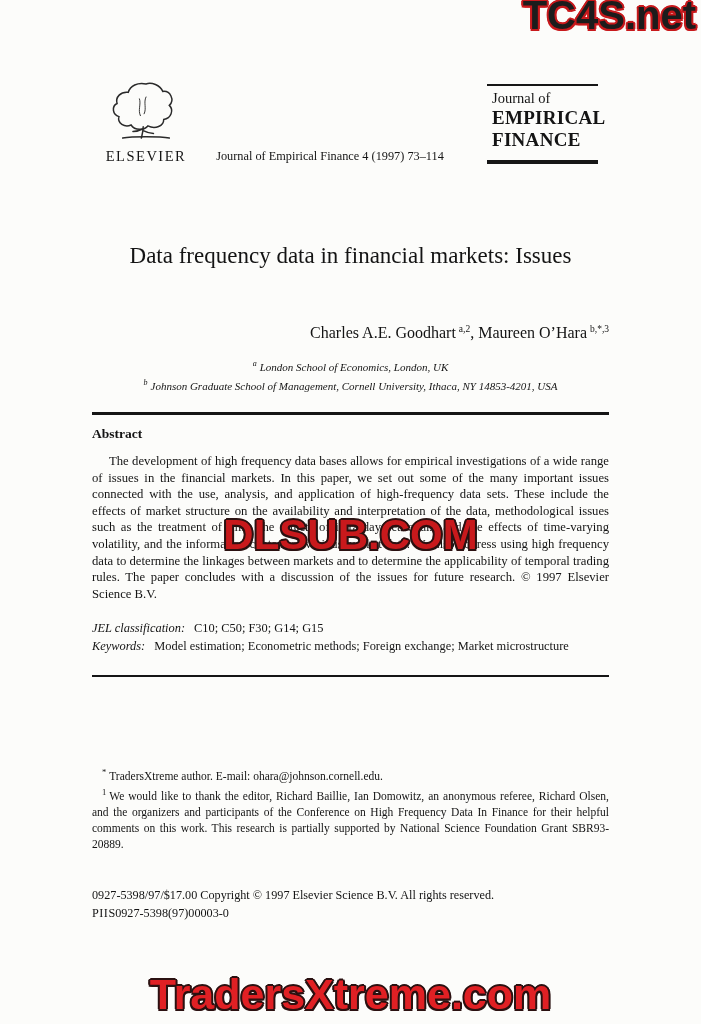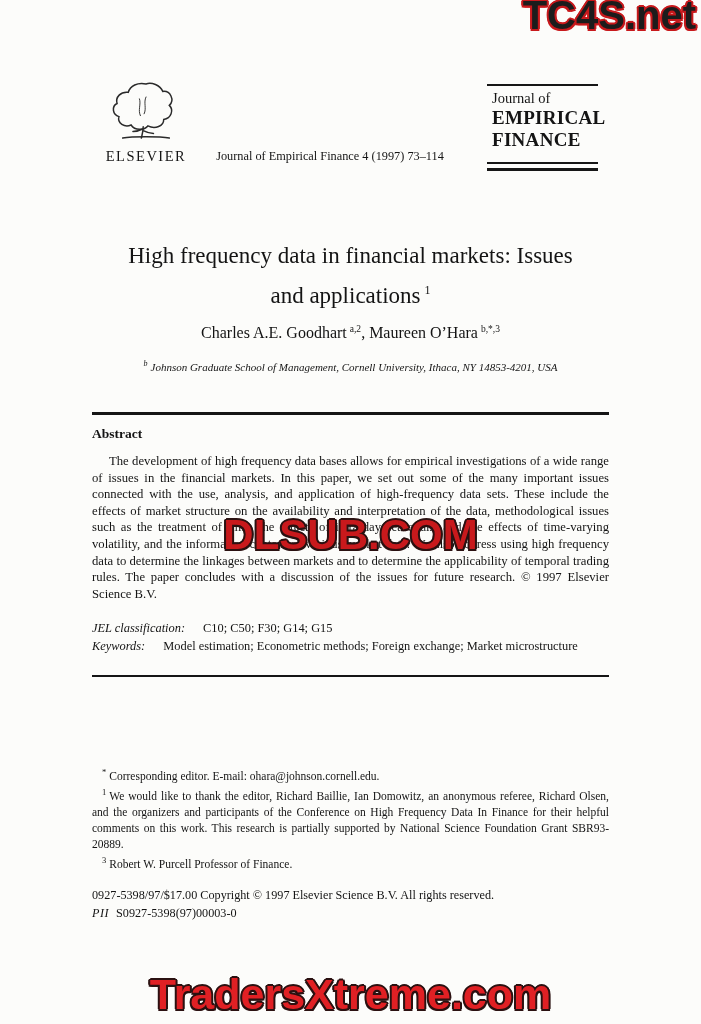--- a/index.html
+++ b/index.html
@@ -54,49 +54,49 @@
   }
 
   
   .publisher { left: 99px; top: 80px; width: 94px; text-align: center; }
   .publisher-name { font-size: 14.5px; letter-spacing: 1.5px; margin-top: 2px; }
   .citation { left: 180px; top: 149px; width: 300px; text-align: center; font-size: 12.3px; }
   .journal-box {
     left: 487px; top: 84px; width: 111px;
     border-top: 2.5px solid #161616;
     border-bottom: 3px solid #161616;
-    padding: 3px 0 17px 5px;
+    padding: 3px 0 9px 5px;
   }
   .jb-line1 { font-size: 14.5px; line-height: 18px; }
   .jb-line2, .jb-line3 { font-size: 19px; font-weight: 700; line-height: 22px; letter-spacing: 0.3px; }
   .jb-thin-rule { left: 487px; top: 162px; width: 111px; height: 1.5px; background: #161616; }
 
   
   .col { left: 92px; width: 517px; }
   .title { top: 238px; text-align: center; font-size: 23px; line-height: 35px; }
   .title sup { font-size: 12px; margin-left: 4px; }
-  .authors { top: 324px; text-align: center; font-size: 16px; }
+  .authors { top: 324px; text-align: right; font-size: 16px; }
   .authors sup { font-size: 9.5px; margin-left: 3px; }
   .affils { top: 356px; text-align: center; font-style: italic; font-size: 11px; line-height: 16px; }
   .affils sup { font-size: 8px; margin-right: 3px; }
   .rule-thick { top: 412px; height: 3px; background: #151515; }
   .rule-thin { top: 675px; height: 2px; background: #151515; }
   .abstract-heading { top: 426px; font-weight: 700; font-size: 13.5px; }
   .abstract-text { top: 453px; font-size: 12.7px; line-height: 16.6px; text-align: justify; text-indent: 17px; }
   .jel-line { top: 621px; font-size: 12.4px; }
   .kw-line { top: 639px; font-size: 12.4px; }
-  .it-label { font-style: italic; margin-right: 18px; }
+  .it-label { font-style: italic; margin-right: 9px; }
 
   .footnotes { top: 764px; font-size: 11.5px; line-height: 16px; }
   .fn { text-indent: 10px; text-align: justify; }
   .fn sup { font-size: 8.5px; margin-right: 3px; }
 
   .footer-line1 { top: 888px; font-size: 12.2px; }
   .footer-line2 { top: 906px; font-size: 12.2px; }
-  .pii-label { font-style: italic; margin-right: 7px; letter-spacing: 0.5px; }
+  .pii-label { letter-spacing: 0.5px; }
 </style>
 </head>
 <body>
 
 <div>
 
   <div class="wm wm-top">TC4S.net</div>
   <div class="wm wm-mid">DLSUB.COM</div>
   <div class="wm wm-bottom">TradersXtreme.com</div>
 
@@ -117,58 +117,55 @@
   <div class="abs citation">Journal of Empirical Finance 4 (1997) 73–114</div>
 
   <div class="abs journal-box">
     <div class="jb-line1">Journal of</div>
     <div class="jb-line2">EMPIRICAL</div>
     <div class="jb-line3">FINANCE</div>
   </div>
   <div class="abs jb-thin-rule"></div>
 
   <div class="abs col title">
-    <div>High frequency data in financial markets: Issues</div>
-    <div>
-      <span>and applications</span><sup>1</sup>
-    </div>
+    <div>Data frequency data in financial markets: Issues</div>
   </div>
 
   <div class="abs col authors">
     <span>Charles A.E. Goodhart</span><sup>a,2</sup><span>, </span><span>Maureen O’Hara</span><sup>b,*,3</sup>
   </div>
 
   <div class="abs col affils">
+    <div>
+      <sup>a</sup><span>London School of Economics, London, UK</span>
+    </div>
     <div>
       <sup>b</sup><span>Johnson Graduate School of Management, Cornell University, Ithaca, NY 14853-4201, USA</span>
     </div>
   </div>
 
   <div class="abs col rule-thick"></div>
   <div class="abs col abstract-heading">Abstract</div>
   <div class="abs col abstract-text">The development of high frequency data bases allows for empirical investigations of a wide range of issues in the financial markets. In this paper, we set out some of the many important issues connected with the use, analysis, and application of high-frequency data sets. These include the effects of market structure on the availability and interpretation of the data, methodological issues such as the treatment of time, the effects of intra-day seasonals, and the effects of time-varying volatility, and the information content of various market data. We also address using high frequency data to determine the linkages between markets and to determine the applicability of temporal trading rules. The paper concludes with a discussion of the issues for future research. © 1997 Elsevier Science B.V.</div>
 
   <div class="abs col jel-line">
     <span class="it-label">JEL classification:</span><span>C10; C50; F30; G14; G15</span>
   </div>
   <div class="abs col kw-line">
     <span class="it-label">Keywords:</span><span>Model estimation; Econometric methods; Foreign exchange; Market microstructure</span>
   </div>
 
   <div class="abs col rule-thin"></div>
 
   <div class="abs col footnotes">
     <p class="fn">
-      <sup>*</sup><span>Corresponding editor. E-mail: ohara@johnson.cornell.edu.</span>
+      <sup>*</sup><span>TradersXtreme author. E-mail: ohara@johnson.cornell.edu.</span>
     </p>
     <p class="fn">
       <sup>1</sup><span>We would like to thank the editor, Richard Baillie, Ian Domowitz, an anonymous referee, Richard Olsen, and the organizers and participants of the Conference on High Frequency Data In Finance for their helpful comments on this work. This research is partially supported by National Science Foundation Grant SBR93-20889.</span>
-    </p>
-    <p class="fn">
-      <sup>3</sup><span>Robert W. Purcell Professor of Finance.</span>
     </p>
   </div>
 
   <div class="abs col footer-line1">0927-5398/97/$17.00 Copyright © 1997 Elsevier Science B.V. All rights reserved.</div>
   <div class="abs col footer-line2">
     <span class="pii-label">PII</span><span>S0927-5398(97)00003-0</span>
   </div>
 
 </div>
 

